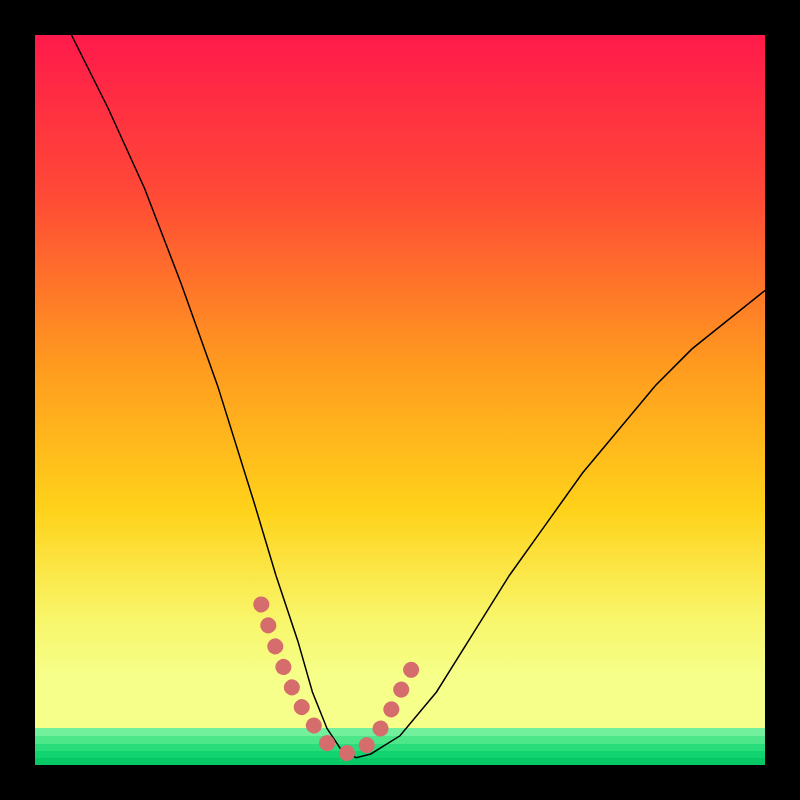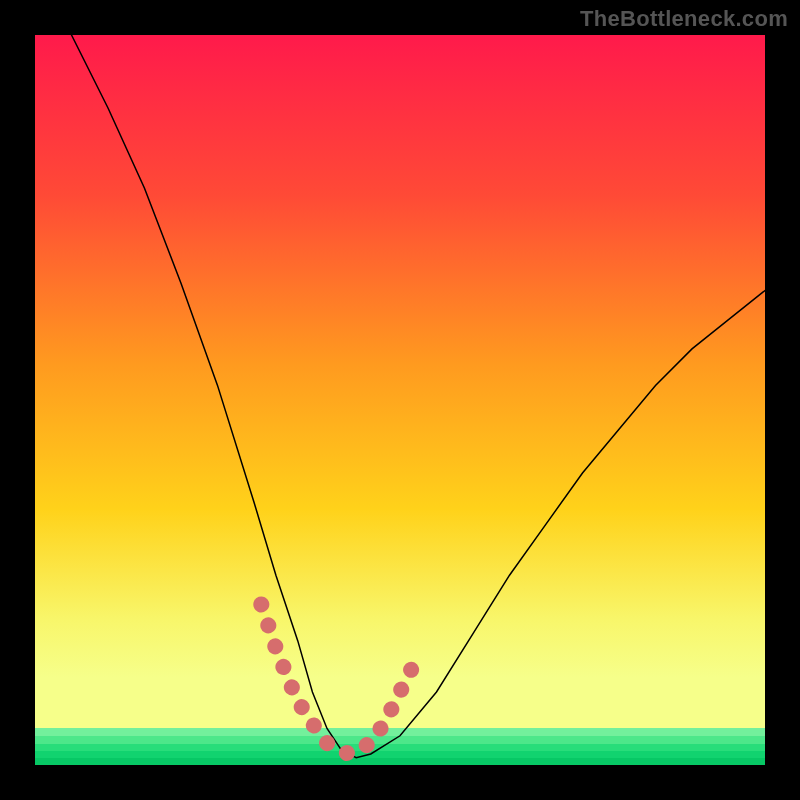--- a/index.html
+++ b/index.html
@@ -55,21 +55,20 @@
   .green-strip-2 { fill: #4de78a; }
   .green-strip-3 { fill: #28dd7a; }
   .green-strip-4 { fill: #11d36f; }
   .green-strip-5 { fill: #07c865; }
 </style>
 </head>
 <body>
 
 <div class="stage">
 
-  <div class="watermark">TheBottleneck.com</div>
 
   <div class="plot-wrap">
     <svg viewBox="0 0 730 730" width="730" height="730">
       <defs>
         <linearGradient id="bgGrad" x1="0" y1="0" x2="0" y2="1">
           <stop offset="0%" stop-color="#ff1a4b"></stop>
           <stop offset="22%" stop-color="#ff4a36"></stop>
           <stop offset="45%" stop-color="#ff9a1f"></stop>
           <stop offset="65%" stop-color="#ffd21a"></stop>
           <stop offset="80%" stop-color="#f8f66a"></stop>

